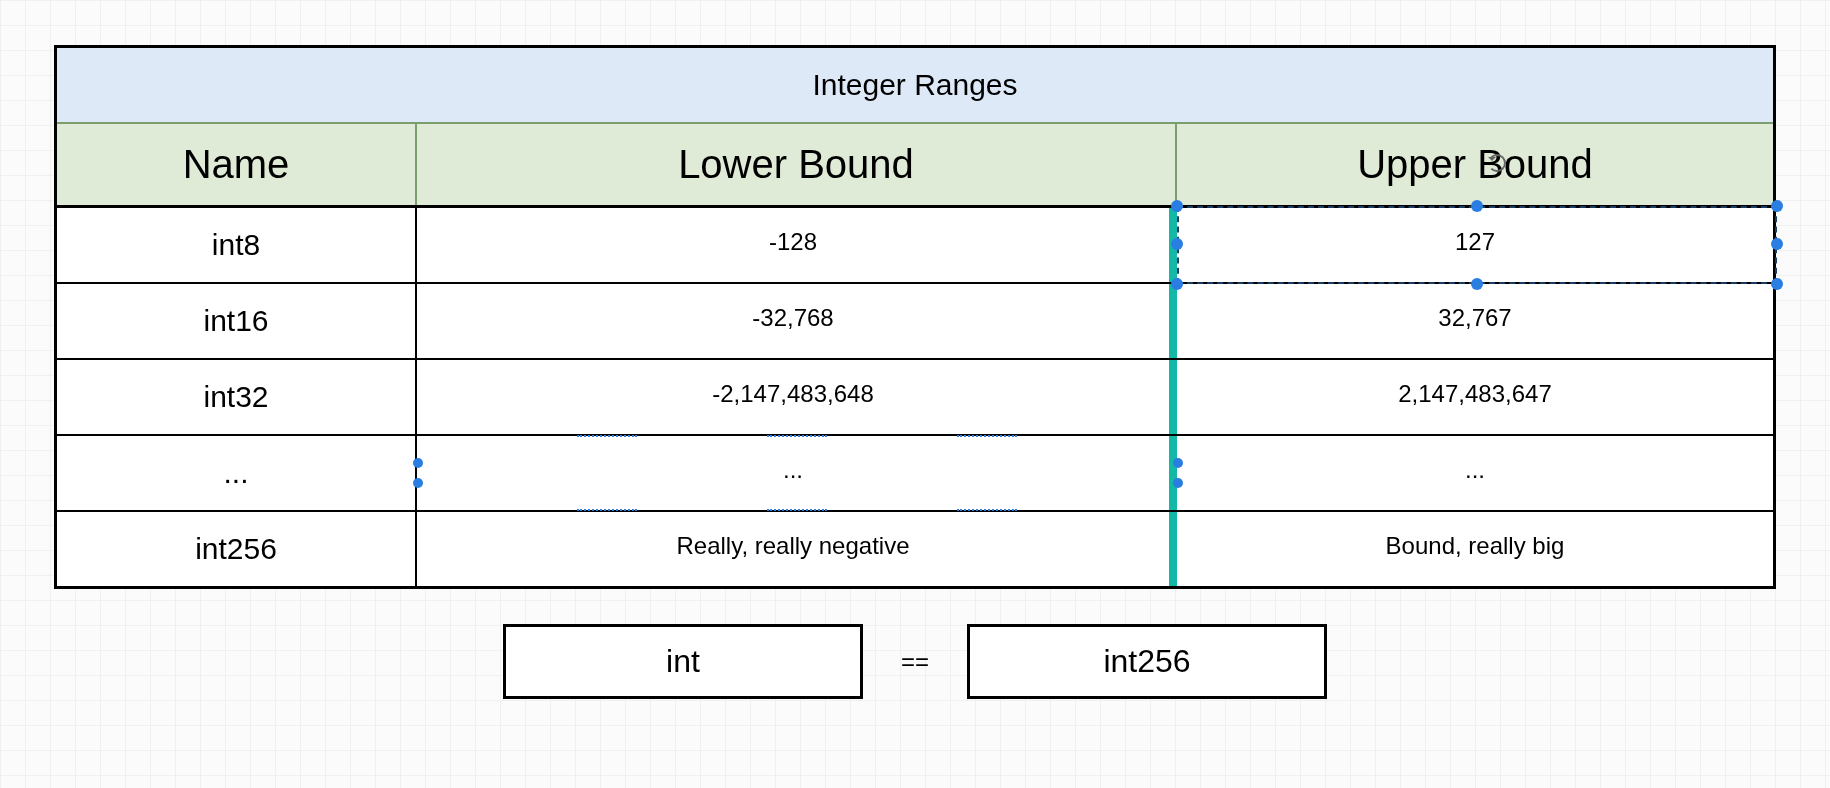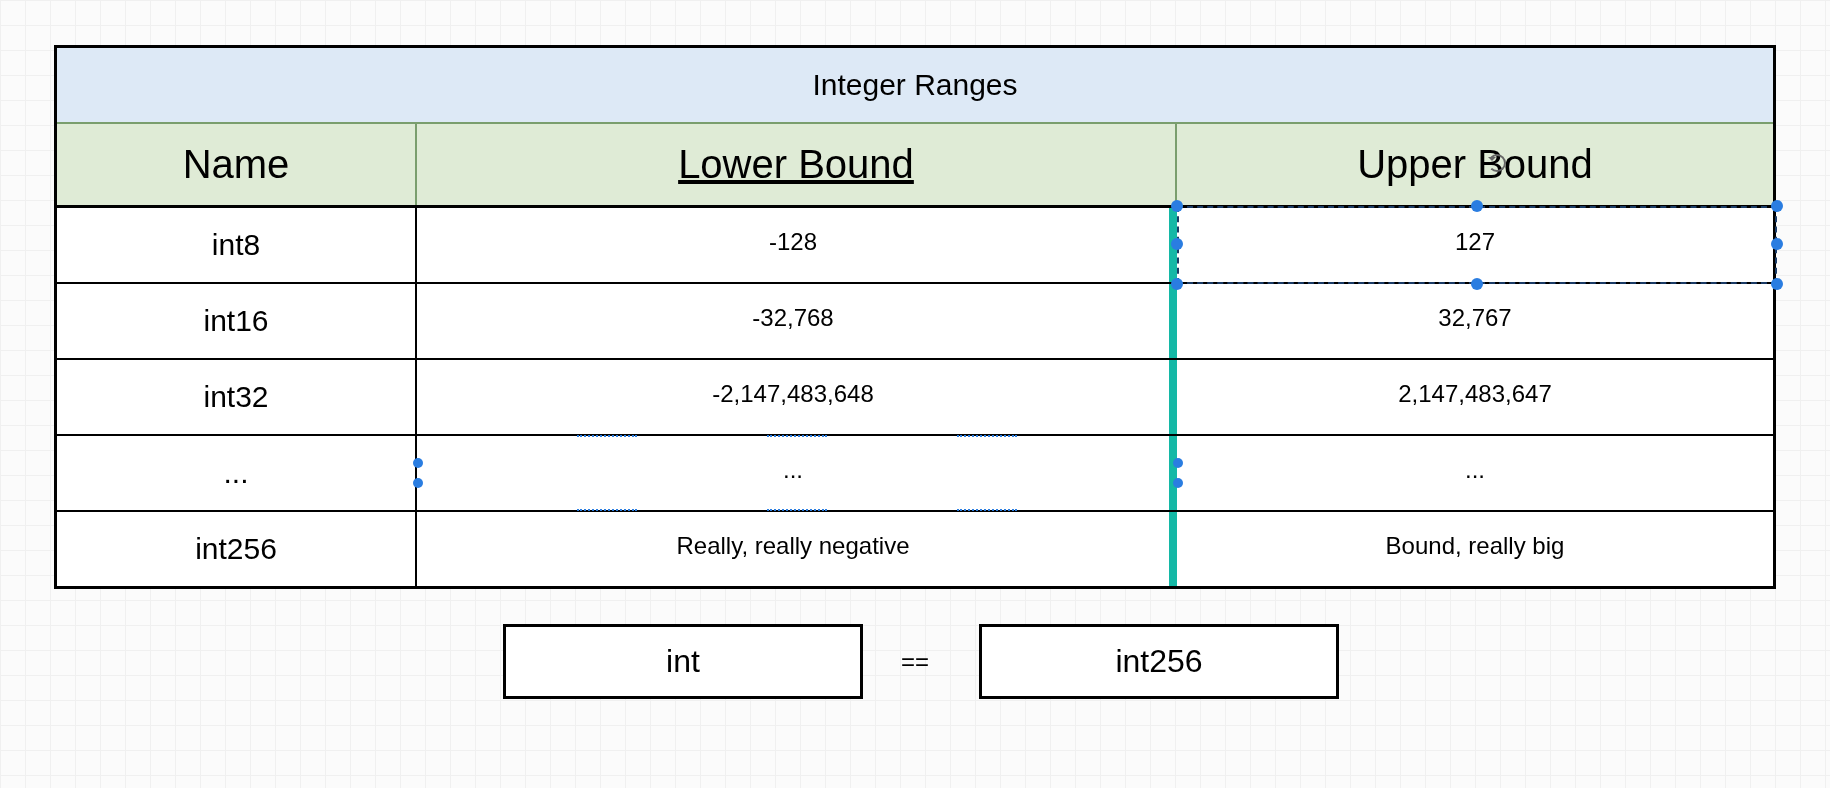--- a/index.html
+++ b/index.html
@@ -57,21 +57,21 @@
     }
     .header-cell {
       font-size: 40px;
       font-weight: 400;
       color: #000;
       text-align: center;
       padding: 18px 0;
       position: relative;
     }
     .header-cell.name { width: 360px; border-right: 2px solid #7a9e6e; }
-    .header-cell.lower { width: 760px; border-right: 2px solid #7a9e6e; text-decoration: underline; }
+    .header-cell.lower { width: 760px; border-right: 2px solid #7a9e6e; }
     .header-cell.upper { flex: 1; }
 
     .data-row {
       display: flex;
       border-bottom: 2px solid #000;
       position: relative;
     }
     .data-row:last-child { border-bottom: none; }
 
     .cell {
@@ -154,21 +154,20 @@
       gap: 38px;
       margin-top: 35px;
     }
     .eq-box {
       border: 3px solid #000;
       background: #fff;
       font-size: 32px;
       padding: 16px 0;
       text-align: center;
       width: 360px;
-      margin-left: 12px;
     }
     .eq-op {
       font-size: 24px;
       color: #000;
     }
   </style>
 </head>
 <body>
 
 <div class="grid-bg"></div>

